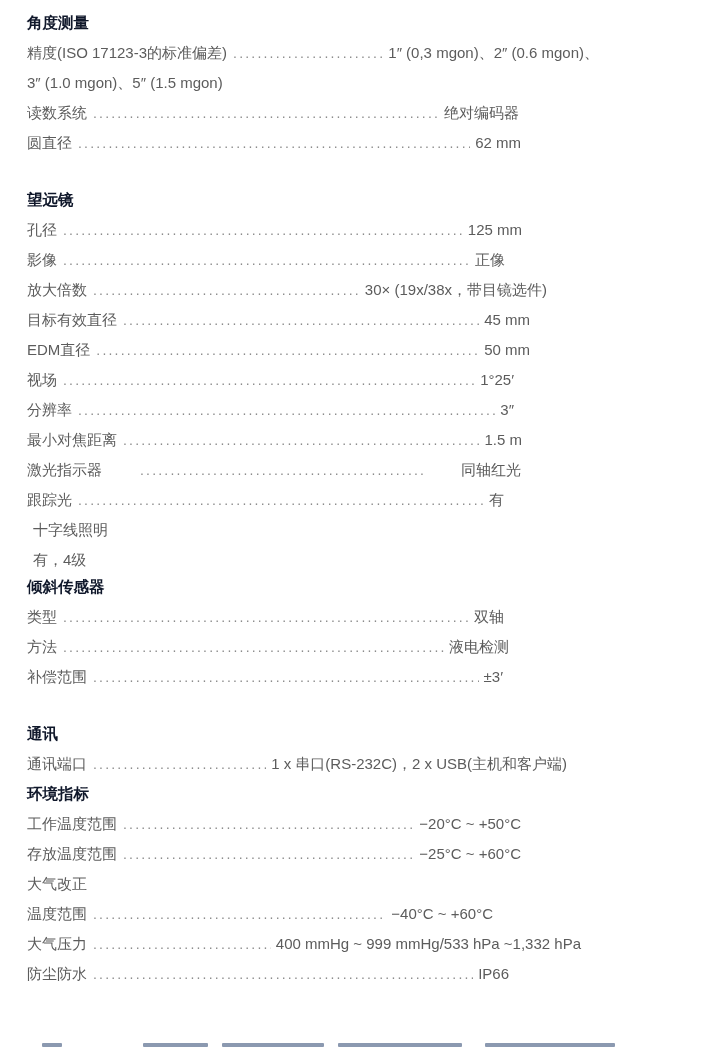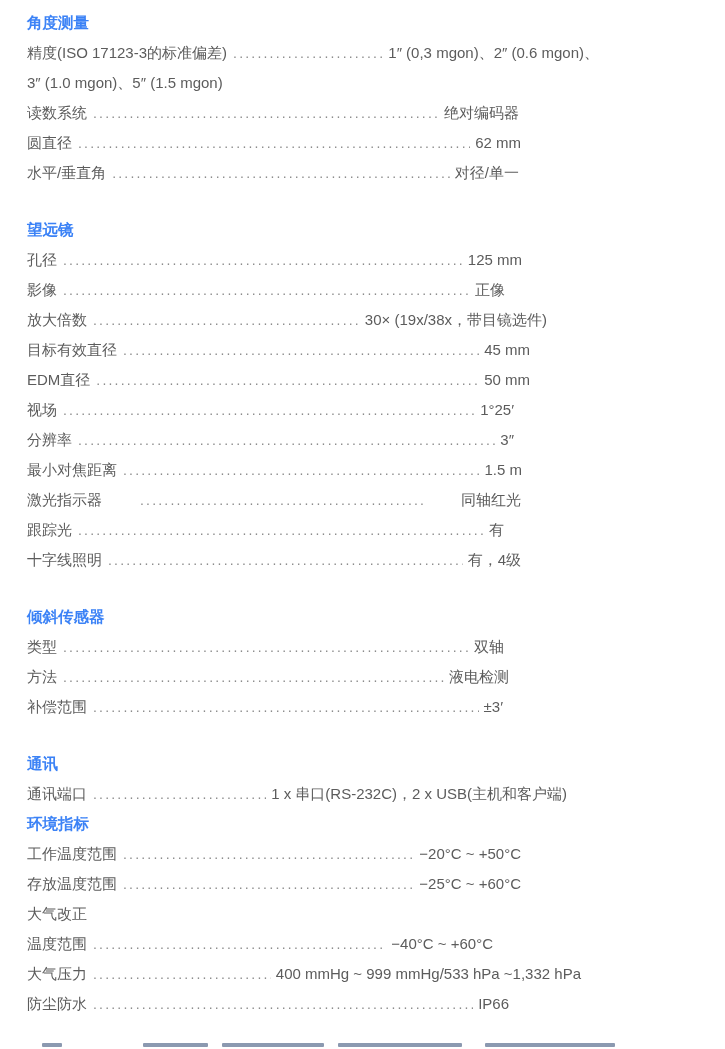--- a/index.html
+++ b/index.html
@@ -8,21 +8,21 @@
     background: #ffffff;
     font-family: "Liberation Sans", sans-serif;
     color: #595959;
     overflow: hidden;
     position: relative;
   }
   .content { padding: 8px 0 0 27px; }
   .sec-title {
     font-weight: bold;
     font-size: 15.5px;
-    color: #3b82f6;
+    color: #0f172a;
     height: 30px; line-height: 30px;
     margin-top: 27px;
   }
   .sec-title.first, .sec-title.compact { margin-top: 0; }
   .row { height: 30px; line-height: 30px; font-size: 15px; color: #5c5c5c; }
   .row.spec { display: flex; align-items: baseline; }
   .lbl { flex: 0 0 auto; white-space: nowrap; }
   .leader {
     flex: 1 1 auto;
     overflow: hidden;
@@ -63,25 +63,20 @@
     <div class="row spec" style="width: 492px;">
       <span class="lbl">读数系统</span>
       <span class="leader"></span>
       <span class="val">绝对编码器</span>
     </div>
     <div class="row spec" style="width: 494px;">
       <span class="lbl">圆直径</span>
       <span class="leader"></span>
       <span class="val">62 mm</span>
     </div>
-    <div class="row spec" style="width: 492px;">
-      <span class="lbl">水平/垂直角</span>
-      <span class="leader"></span>
-      <span class="val">对径/单一</span>
-    </div>
     <div class="sec-title">望远镜</div>
     <div class="row spec" style="width: 495px;">
       <span class="lbl">孔径</span>
       <span class="leader"></span>
       <span class="val">125 mm</span>
     </div>
     <div class="row spec" style="width: 478px;">
       <span class="lbl">影像</span>
       <span class="leader"></span>
       <span class="val">正像</span>
@@ -119,21 +114,21 @@
     <div class="row spec" style="width: 494px; gap: 32px;">
       <span class="lbl">激光指示器</span>
       <span class="leader"></span>
       <span class="val">同轴红光</span>
     </div>
     <div class="row spec" style="width: 477px;">
       <span class="lbl">跟踪光</span>
       <span class="leader"></span>
       <span class="val">有</span>
     </div>
-    <div class="row spec" style="width: 494px;">
+    <div class="row spec" style="width: 494px; flex-direction: column;">
       <span class="lbl">十字线照明</span>
       <span class="leader"></span>
       <span class="val">有，4级</span>
     </div>
     <div class="sec-title">倾斜传感器</div>
     <div class="row spec" style="width: 477px;">
       <span class="lbl">类型</span>
       <span class="leader"></span>
       <span class="val">双轴</span>
     </div>

